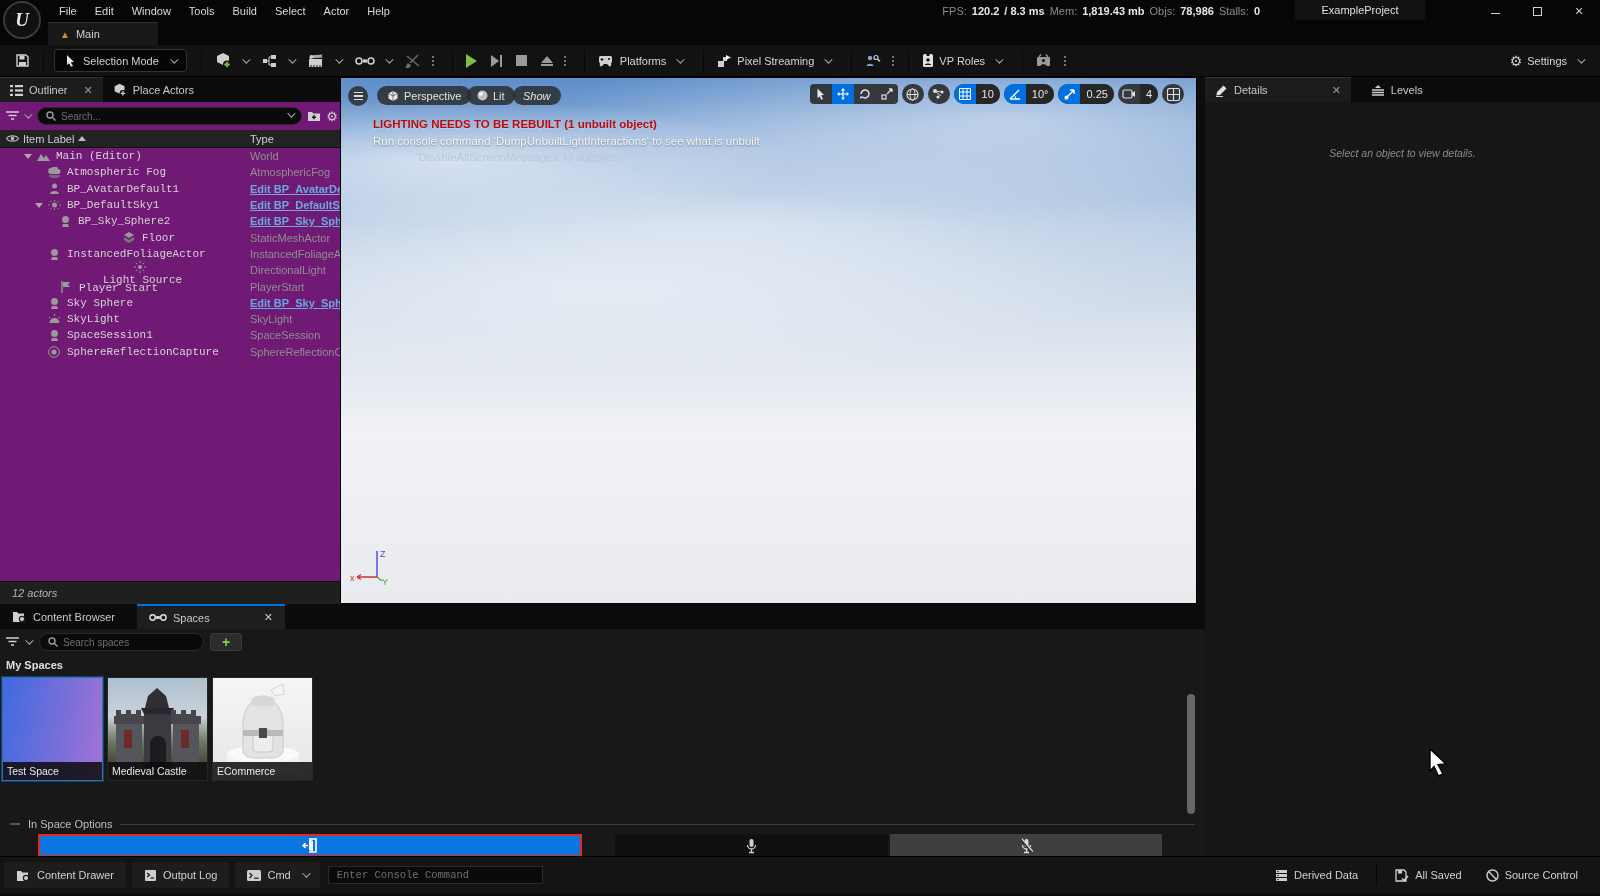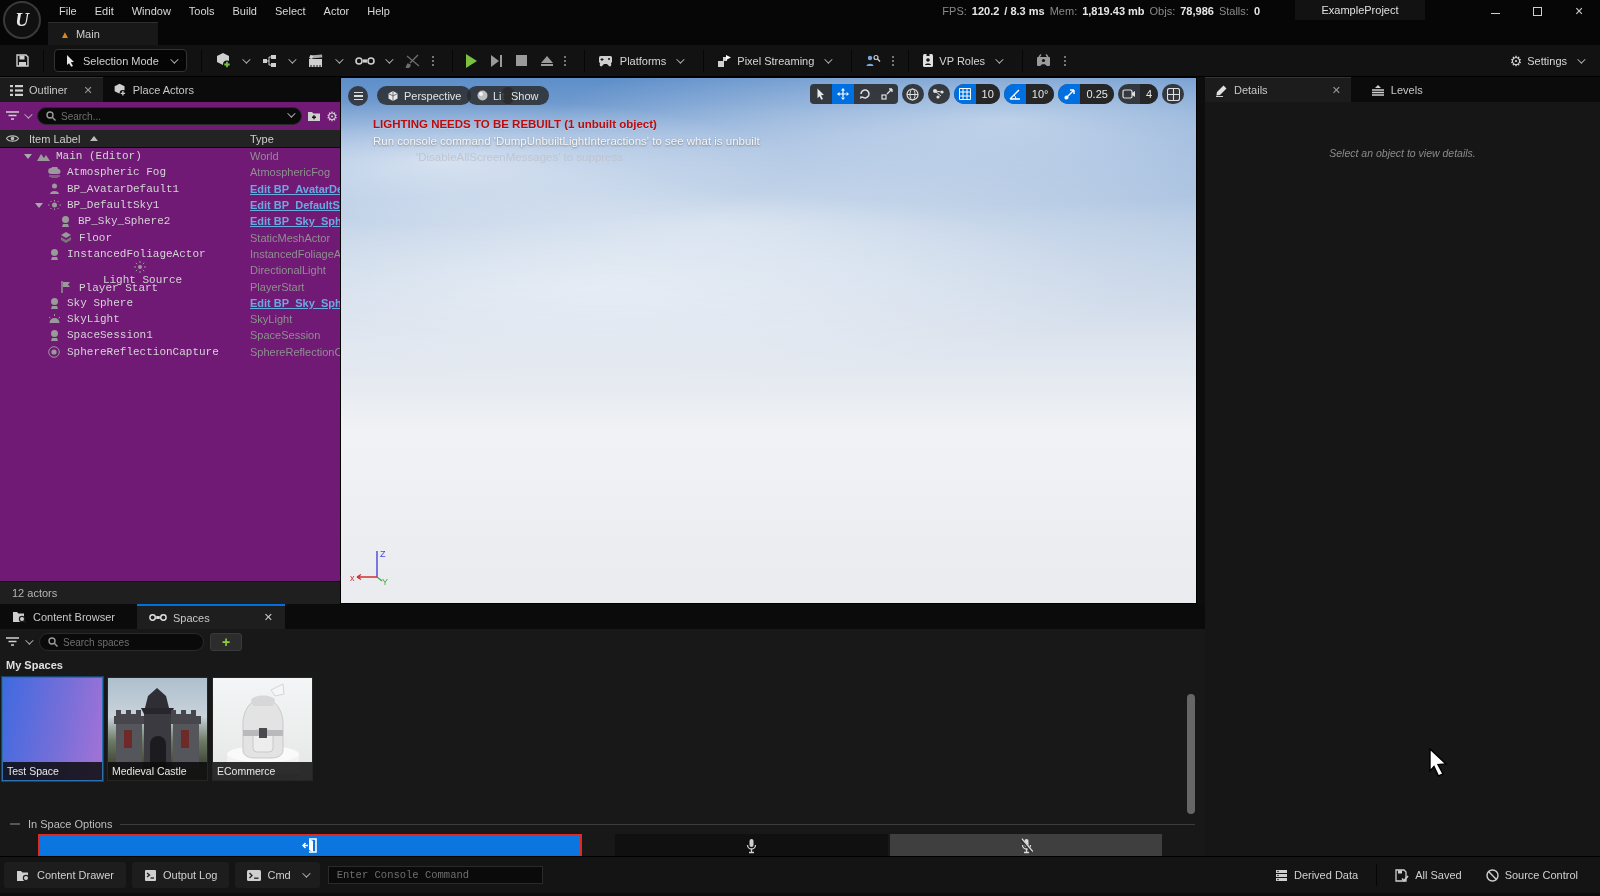--- a/index.html
+++ b/index.html
@@ -49,33 +49,33 @@
   #outliner{left:0;top:77px;width:348px;height:527px;background:#701a75;display:flex;flex-direction:column;}
   .ptabs{height:25px;background:#0b0b0b;display:flex;align-items:flex-end;}
   .ptab{height:25px;display:flex;align-items:center;gap:6px;padding:0 10px;color:#c8c8c8;}
   .ptab.active{background:#1c1c1c;border-top:1px solid #333;}
   .ptab .x{color:#9a9a9a;margin-left:10px;font-size:11px;}
   #ol-search-row{display:flex;align-items:center;gap:5px;padding:5px 6px;}
   .searchbox{flex:1;height:18px;background:#0a0a0a;border:1px solid #2a2a2a;border-radius:9px;display:flex;align-items:center;padding:0 8px;gap:5px;}
   .searchbox input{flex:1;background:transparent;border:none;outline:none;color:#cfcfcf;font-size:10px;font-family:"Liberation Sans",sans-serif;}
   .searchbox input::placeholder{color:#6f6f6f;}
   #ol-header{height:18px;background:#232323;display:flex;align-items:center;border-bottom:1px solid #0a0a0a;}
-  #ol-header .hl{flex:0 0 250px;display:flex;align-items:center;gap:10px;padding-left:6px;color:#cfcfcf;}
+  #ol-header .hl{flex:0 0 250px;display:flex;align-items:center;gap:4px;padding-left:6px;color:#cfcfcf;}
   #ol-header .ht{color:#cfcfcf;}
   .sort-tri{width:0;height:0;border-bottom:5px solid #bbb;border-left:4px solid transparent;border-right:4px solid transparent;}
   #ol-rows{flex:1;overflow:hidden;}
   .ol-row{height:16.3px;display:flex;align-items:center;}
   .ol-left{flex:0 0 250px;display:flex;align-items:center;overflow:hidden;white-space:nowrap;font-family:Liberation Mono, monospace;}
   .ol-arrow{width:0;height:0;border-top:5px solid #aaa;border-left:4px solid transparent;border-right:4px solid transparent;margin-right:4px;flex:none;}
   .ol-arrow.hidden{visibility:hidden;}
   .ol-ico{width:14px;height:14px;margin-right:6px;flex:none;display:flex;align-items:center;justify-content:center;}
   .ol-label{color:#d4d4d4;}
   .ol-type{flex:1;color:#8f8f8f;overflow:hidden;white-space:nowrap;}
   .ol-type.link{color:var(--link);text-decoration:underline;font-weight:bold;}
-  #ol-footer{height:23px;background:#1f1f1f;display:flex;align-items:center;padding-left:12px;color:#b5b5b5;border-top:1px solid #0a0a0a;}
+  #ol-footer{height:23px;background:#1f1f1f;display:flex;align-items:center;padding-left:12px;color:#b5b5b5;border-top:1px solid #0a0a0a;font-style:italic;}
   
   #viewport{left:340px;top:77px;width:857px;height:527px;
     background:
       radial-gradient(ellipse 500px 90px at 12% 16%, rgba(255,255,255,.55), transparent 70%),
       radial-gradient(ellipse 650px 120px at 78% 8%, rgba(255,255,255,.5), transparent 70%),
       radial-gradient(ellipse 900px 170px at 45% 28%, rgba(255,255,255,.45), transparent 72%),
       radial-gradient(ellipse 700px 130px at 30% 40%, rgba(255,255,255,.4), transparent 75%),
       linear-gradient(180deg,#5d8ec9 0%,#86a9d6 11%,#b3c8e2 28%,#dde4ee 50%,#f1f2f5 68%,#eaebef 100%);
     border:1px solid #000;}
   .vp-pill{position:absolute;height:19px;background:rgba(40,40,40,.82);border-radius:10px;display:flex;align-items:center;gap:5px;padding:0 10px;color:#e4e4e4;}
@@ -434,21 +434,21 @@
             <svg width="11" height="12" viewBox="0 0 11 12">
               <circle cx="5.5" cy="4.5" r="3.5" fill="#9a9a9a"></circle>
               <path d="M3 9h5l1 3H2z" fill="#9a9a9a"></path>
             </svg>
           </span>
           <span class="ol-label">BP_Sky_Sphere2</span>
         </div>
         <span class="ol-type link">Edit BP_Sky_Sphe</span>
       </div>
       <div class="ol-row">
-        <div class="ol-left" style="padding-left: 47px;">
+        <div class="ol-left" style="padding-left: 35px; justify-content: center;">
           <span class="ol-arrow hidden"></span>
           <span class="ol-ico">
             <svg width="12" height="11" viewBox="0 0 12 11">
               <path d="M6 0l5 3-5 3-5-3z" fill="#9a9a9a"></path>
               <path d="M1 5v3l5 3 5-3V5L6 8z" fill="#777"></path>
             </svg>
           </span>
           <span class="ol-label">Floor</span>
         </div>
         <span class="ol-type">StaticMeshActor</span>
@@ -563,21 +563,21 @@
       </svg>
     <span>Perspective</span>
   </div>
   <div class="vp-pill" style="left:126px;top:8px;">
     <svg width="11" height="11" viewBox="0 0 11 11">
         <circle cx="5.5" cy="5.5" r="5" fill="#bfbfbf"></circle>
         <circle cx="4" cy="4" r="2" fill="#f2f2f2"></circle>
       </svg>
     <span>Lit</span>
   </div>
-  <div class="vp-pill" style="left:160px;top:8px;">
+  <div class="vp-pill" style="left:172px;top:8px;font-style:italic;">
     <span>Show</span>
   </div>
 
   <div class="abs" id="vp-warn1">LIGHTING NEEDS TO BE REBUILT (1 unbuilt object)</div>
   <div class="abs" id="vp-warn2">Run console command 'DumpUnbuiltLightInteractions' to see what is unbuilt</div>
   <div class="abs" id="vp-warn3">'DisableAllScreenMessages' to suppress</div>
 
   <div id="vp-tools">
     <div class="vgrp">
       <div class="vbtn">

